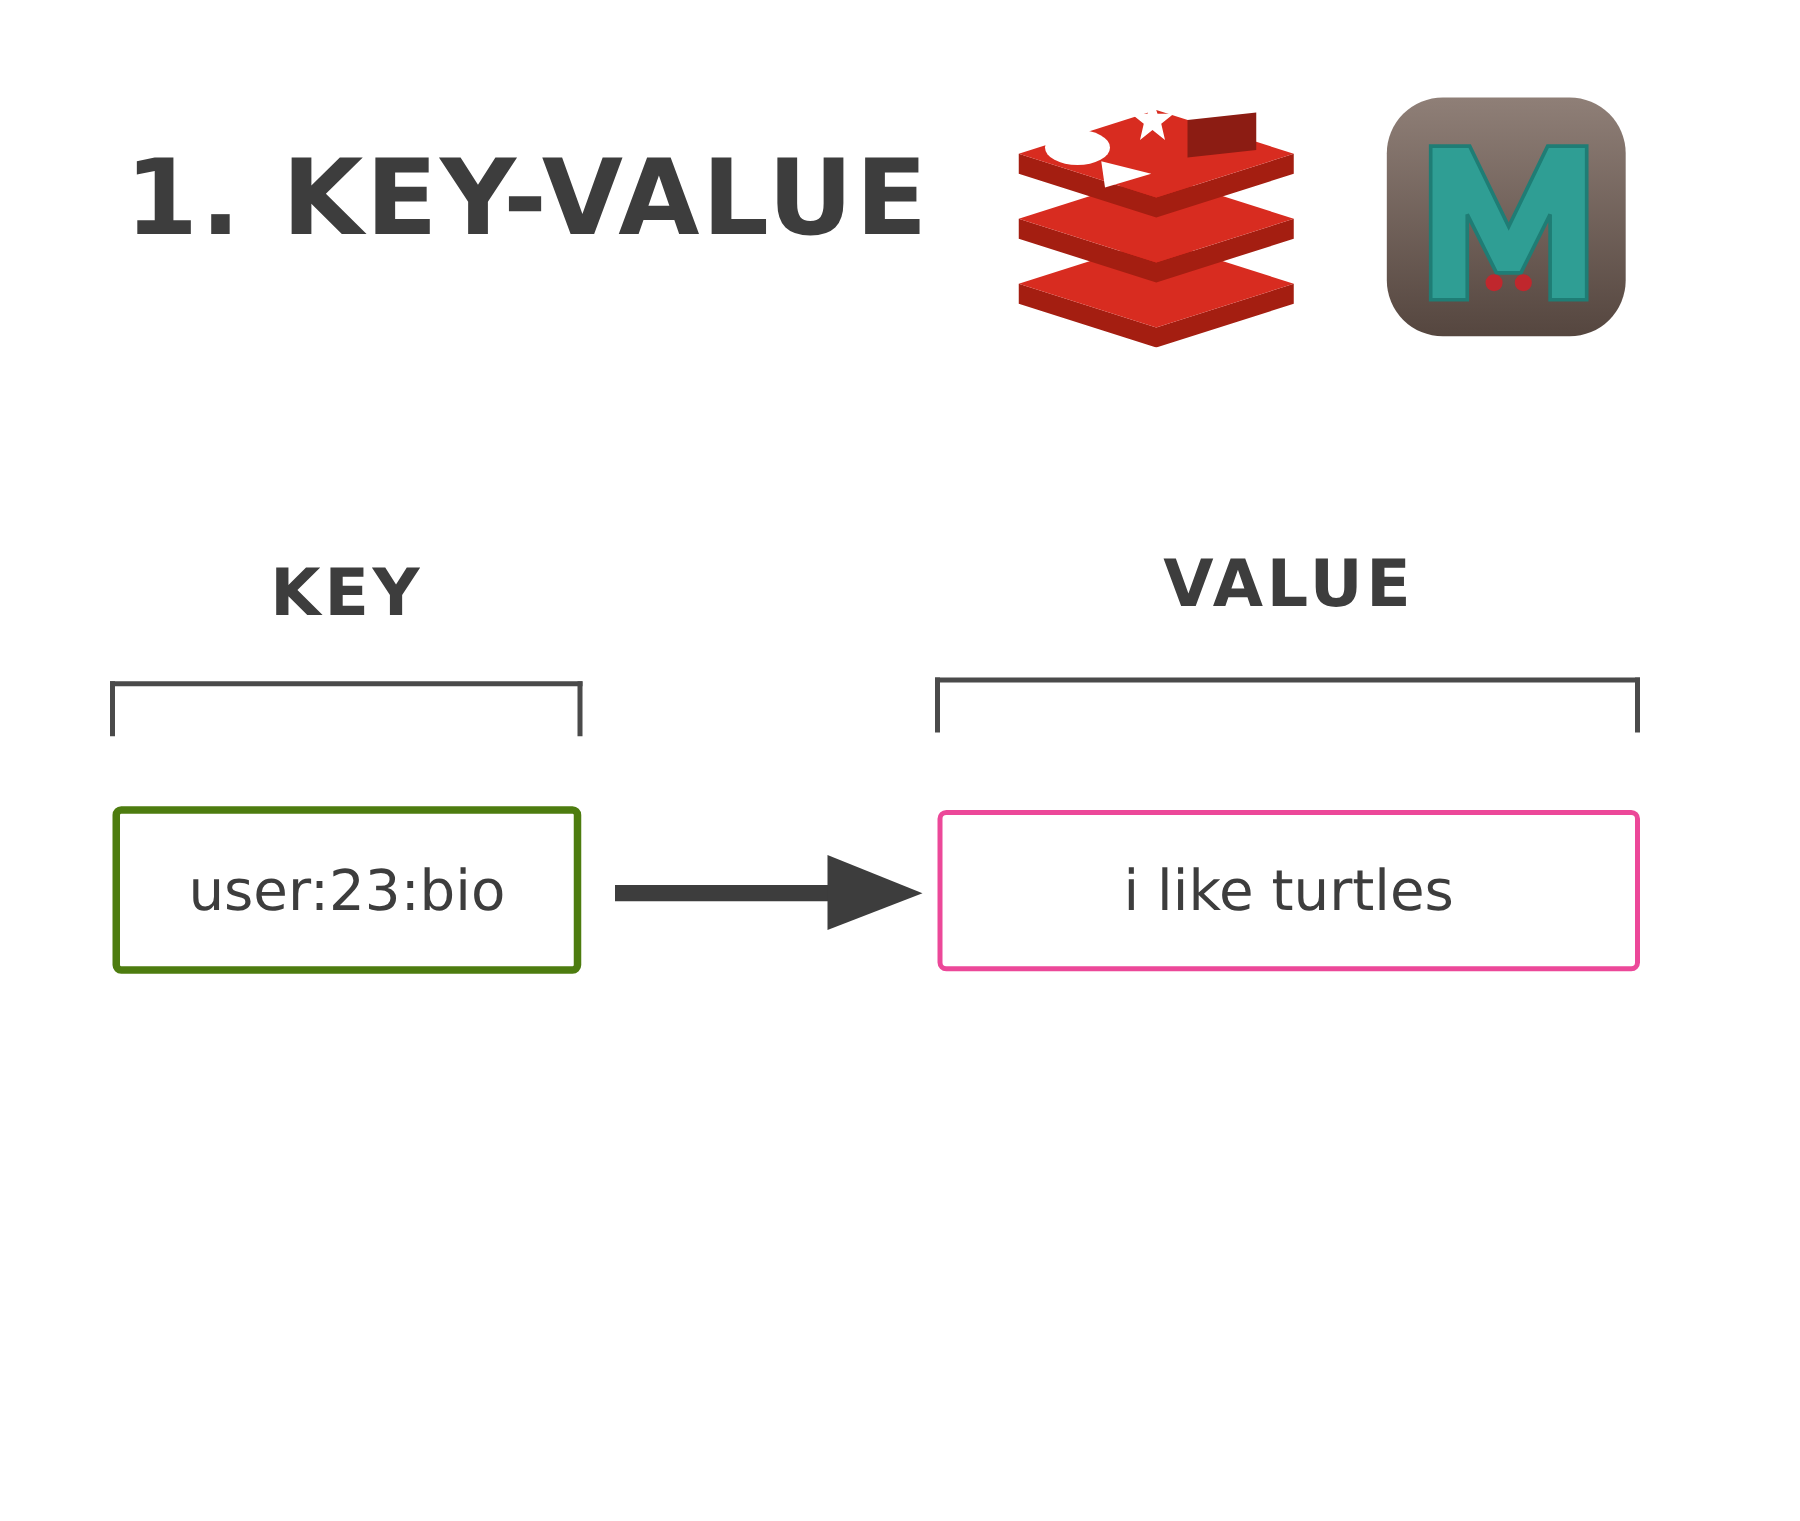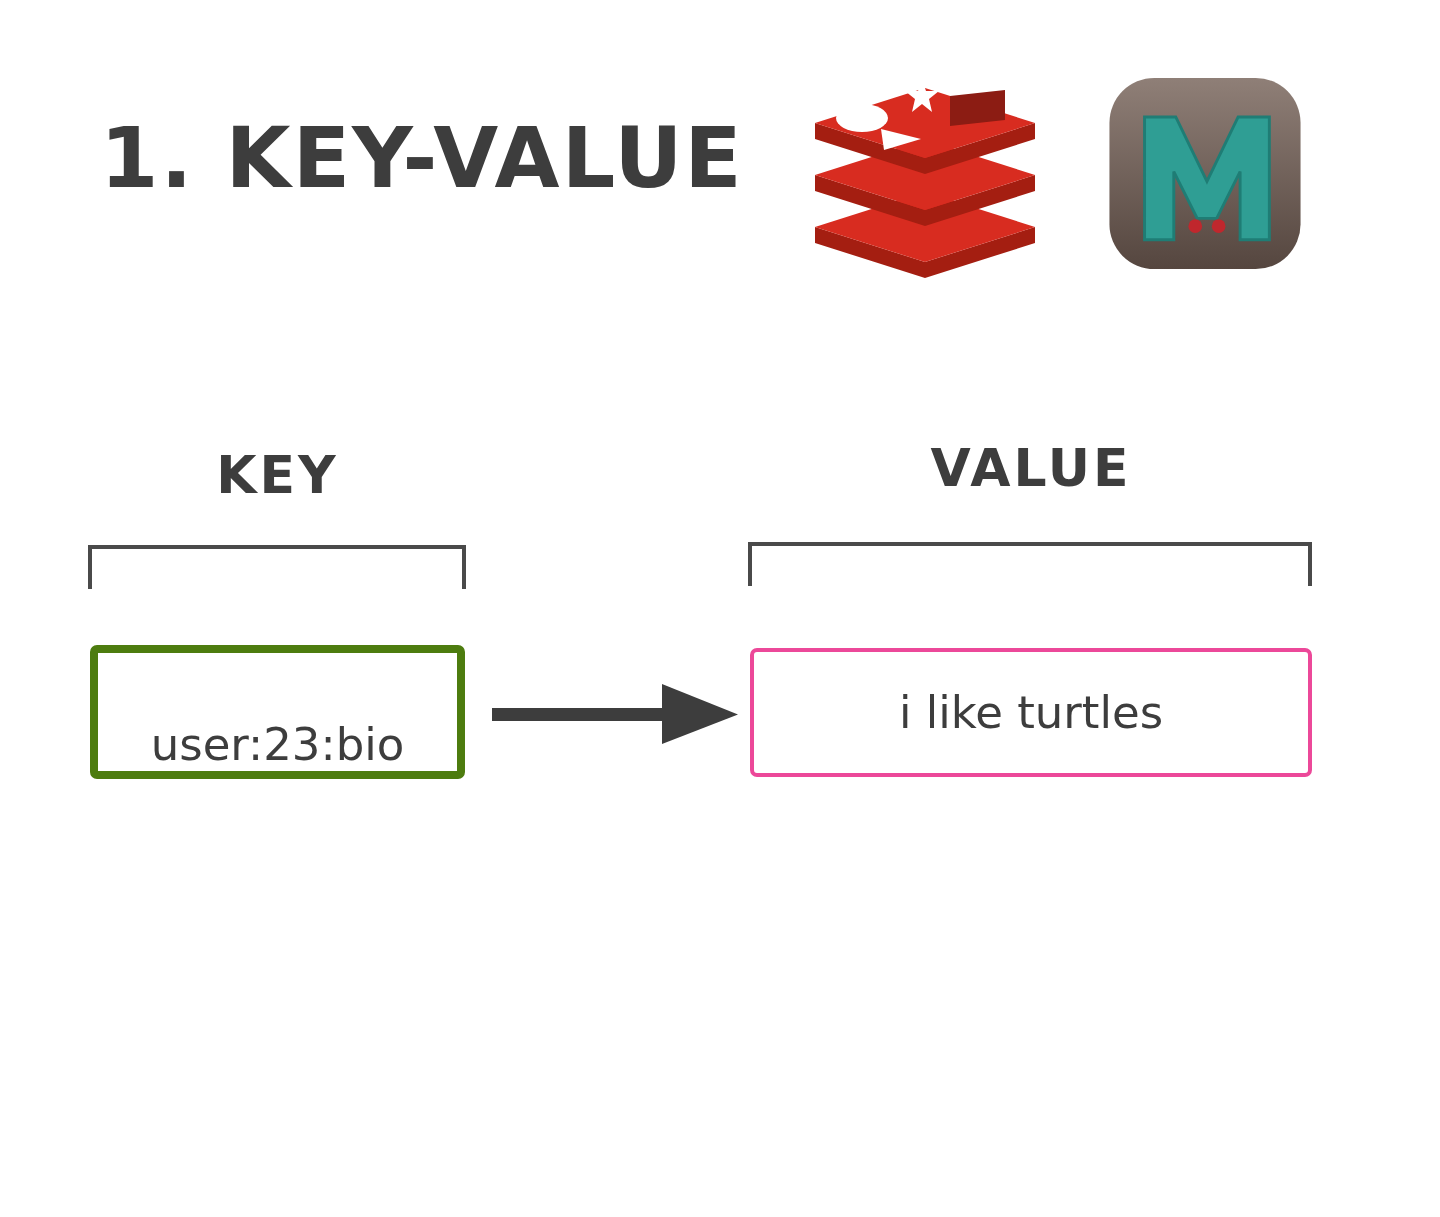--- a/index.html
+++ b/index.html
@@ -60,22 +60,21 @@
     background: #ffffff;
     border-radius: 7px;
     display: flex;
     align-items: center;
     justify-content: center;
     font-size: 45px;
     color: #3d3d3d;
   }
   .key-box {
     left: 90px; top: 645px; width: 375px; height: 134px;
-    border: 8px solid #4d7c0f;
-    align-items: flex-end;
+    border: 6px solid #4d7c0f;
   }
   .value-box {
     left: 750px; top: 648px; width: 562px; height: 129px;
     border: 4px solid #ec4899;
   }
   .arrow {
     position: absolute;
     left: 492px; top: 682px; width: 248px; height: 64px;
   }
 </style>

